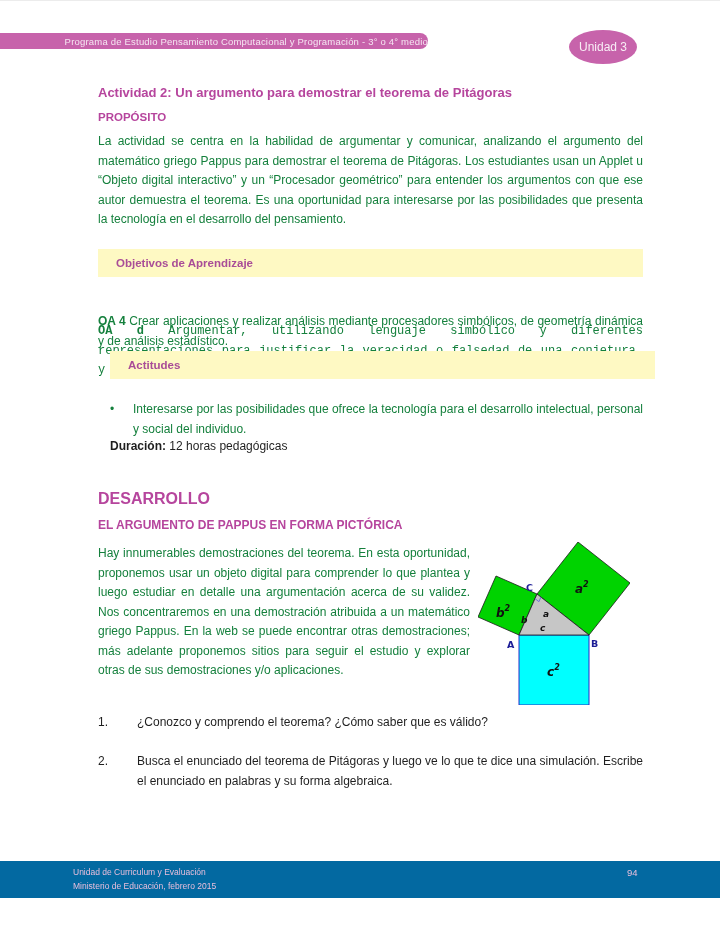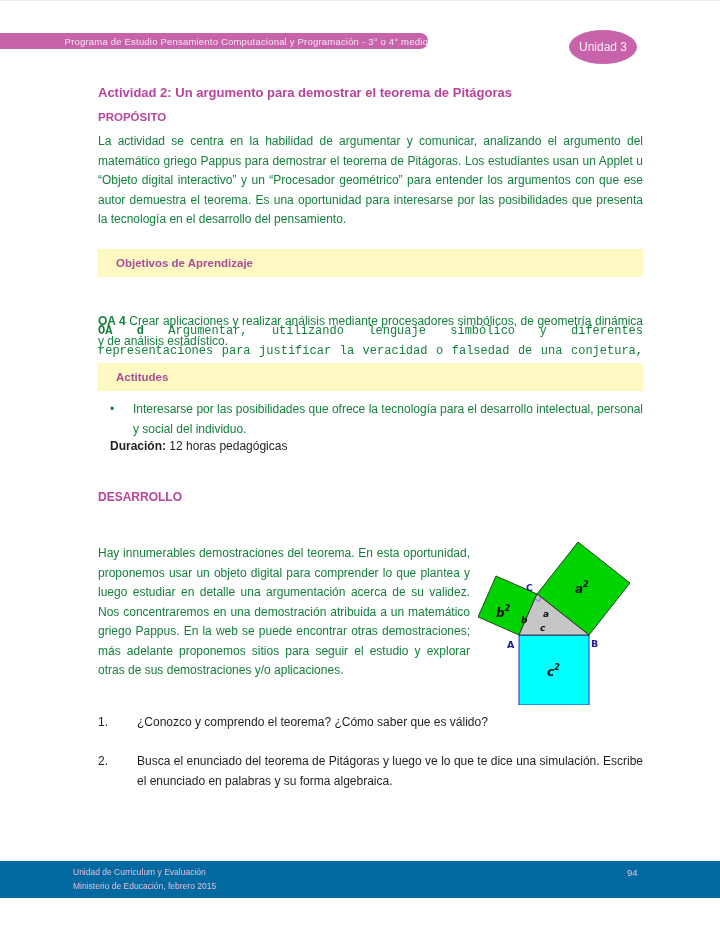--- a/index.html
+++ b/index.html
@@ -27,27 +27,27 @@
   .body-text{font-size:12px;line-height:19.5px;text-align:justify;color:#15803d;}
   .proposito-body{top:131px;}
   .section-bar{
     height:28px;background:#fef9c3;display:flex;align-items:center;
     font-size:11.5px;font-weight:bold;color:#a94d97;padding-left:18px;box-sizing:border-box;
   }
   .objetivos-bar{top:248px;}
   .oa-1{top:281px;margin-top:30px;}
   .oa-2{top:321px;font-family:Liberation Mono, monospace;}
   .oa-code{font-weight:bold;}
-  .actitudes-bar{top:362px;}
+  .actitudes-bar{top:350px;margin-left:12px;}
   .bullet-item{top:399px;}
   .bullet-marker{position:absolute;left:12px;top:0;font-size:12px;}
   .bullet-text{display:block;margin-left:35px;}
   .duracion{top:438px;font-size:12px;padding-left:12px;}
   .duracion b{font-weight:bold;}
-  .desarrollo-heading{top:489px;font-size:12px;}
+  .desarrollo-heading{top:489px;font-size:16px;}
   .pictorica-heading{top:517px;font-size:12px;}
   .dev-body{top:543px;width:372px;}
   .diagram{top:541px;left:478px;width:152px;height:163px;}
   .question{font-size:12px;line-height:19.5px;}
   .q1{top:712px;}
   .q2{top:751px;}
   .q-num{position:absolute;left:0;top:0;}
   .q-text{display:block;margin-left:39px;text-align:justify;}
   
   .footer-bar{top:860px;left:0;width:720px;height:37px;background:#0369a1;}
@@ -82,20 +82,21 @@
   </div>
 
   <div class="abs content body-text bullet-item">
     <span class="bullet-marker">•</span>
     <span class="bullet-text">Interesarse por las posibilidades que ofrece la tecnología para el desarrollo intelectual, personal y social del individuo.</span>
   </div>
 
   <div class="abs content duracion"><b>Duración:</b> <span>12 horas pedagógicas</span></div>
 
   <div class="abs content sub-heading desarrollo-heading">DESARROLLO</div>
+  <div class="abs content sub-heading pictorica-heading">EL ARGUMENTO DE PAPPUS EN FORMA PICTÓRICA</div>
 
   <div class="abs body-text dev-body" style="left:98px;">Hay innumerables demostraciones del teorema. En esta oportunidad, proponemos usar un objeto digital para comprender lo que plantea y luego estudiar en detalle una argumentación acerca de su validez. Nos concentraremos en una demostración atribuida a un matemático griego Pappus. En la web se puede encontrar otras demostraciones; más adelante proponemos sitios para seguir el estudio y explorar otras de sus demostraciones y/o aplicaciones.</div>
 
   <svg class="abs diagram" viewBox="0 0 152 163" xmlns="http://www.w3.org/2000/svg">
     <polygon points="41,93 111,93 111,163 41,163" fill="#00ffff" stroke="#2a2ac8" stroke-width="1"></polygon>
     <polygon points="41,93 59,52 18,34 0,75" fill="#00d300" stroke="#1a1a1a" stroke-width="0.8"></polygon>
     <polygon points="59,52 111,93 152,41 100,0" fill="#00d300" stroke="#1a1a1a" stroke-width="0.8"></polygon>
     <polygon points="41,93 59,52 111,93" fill="#c6c6c6" stroke="#1a1a1a" stroke-width="0.8"></polygon>
     <polyline points="57,56.6 60.9,59.7 62.9,55.1" fill="none" stroke="#7070d8" stroke-width="1"></polyline>
     <text x="18" y="75" font-size="12" font-weight="bold" font-style="italic" fill="#111"><tspan>b</tspan><tspan dy="-6" font-size="8">2</tspan></text>

